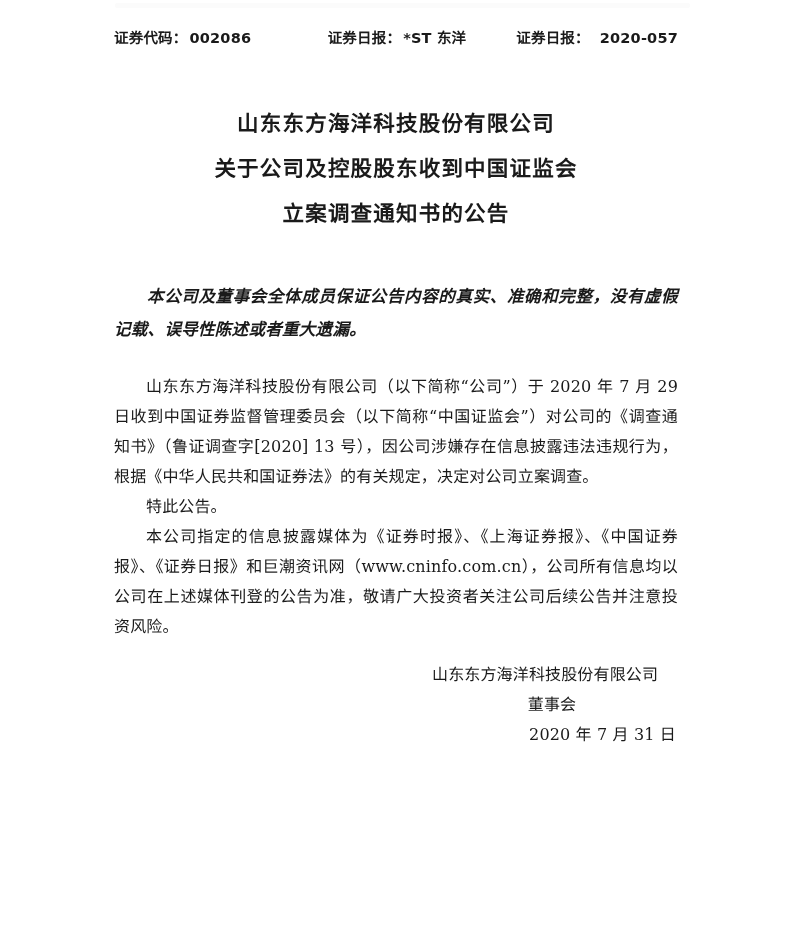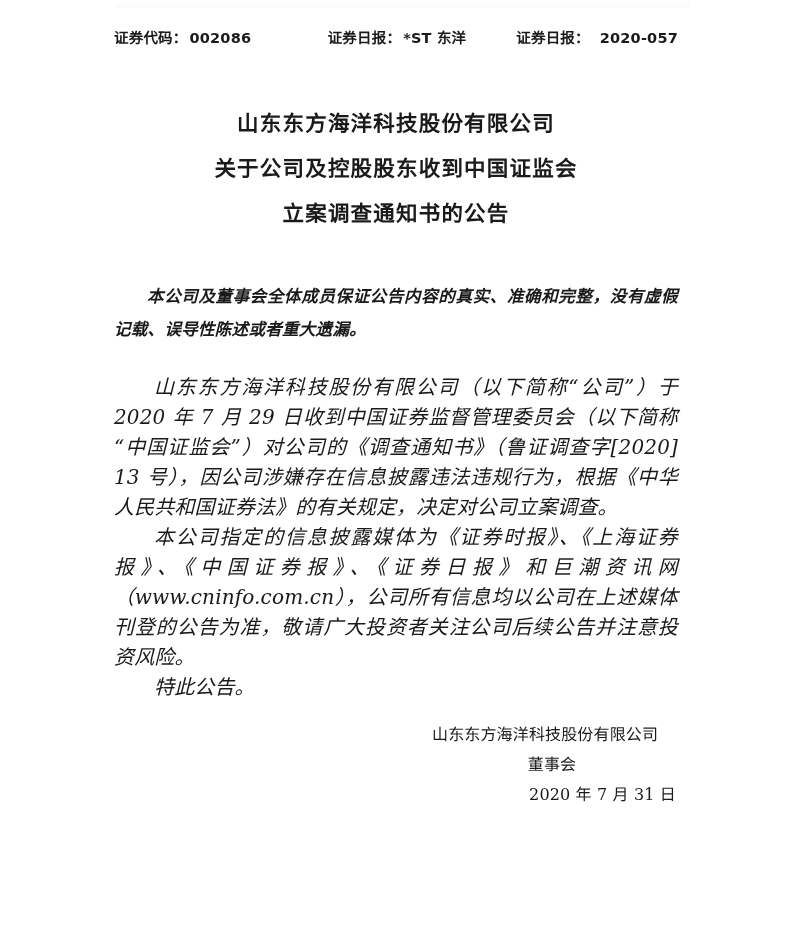--- a/index.html
+++ b/index.html
@@ -86,28 +86,27 @@
     text-indent: 2em;
     letter-spacing: 0.3px;
   }
 
   
   .body-block {
     margin-top: 26px;
   }
   .para {
     font-family: "DejaVu Serif", "Liberation Serif", serif;
-    font-size: 20px;
+    font-size: 16px;
     line-height: 30px;
     text-align: justify;
     text-align-last: left;
     text-indent: 2em;
     letter-spacing: 0.15px;
     margin: 0;
-    font-style: italic;
   }
 
   
   .signature {
     margin-top: 18px;
     width: 246px;
     margin-left: auto;
     margin-right: 0;
     text-align: center;
   }
@@ -140,22 +139,22 @@
     <div class="title-block">
       <div class="title-line">山东东方海洋科技股份有限公司</div>
       <div class="title-line">关于公司及控股股东收到中国证监会</div>
       <div class="title-line">立案调查通知书的公告</div>
     </div>
 
     <div class="disclaimer">本公司及董事会全体成员保证公告内容的真实、准确和完整，没有虚假记载、误导性陈述或者重大遗漏。</div>
 
     <div class="body-block">
       <p class="para">山东东方海洋科技股份有限公司（以下简称“公司”）于 2020 年 7 月 29 日收到中国证券监督管理委员会（以下简称“中国证监会”）对公司的《调查通知书》（鲁证调查字[2020] 13 号），因公司涉嫌存在信息披露违法违规行为，根据《中华人民共和国证券法》的有关规定，决定对公司立案调查。</p>
+      <p class="para">特此公告。</p>
       <p class="para">本公司指定的信息披露媒体为《证券时报》、《上海证券报》、《中国证券报》、《证券日报》和巨潮资讯网（www.cninfo.com.cn），公司所有信息均以公司在上述媒体刊登的公告为准，敬请广大投资者关注公司后续公告并注意投资风险。</p>
-      <p class="para">特此公告。</p>
     </div>
 
     <div class="signature">
       <div class="sig-line sig-company">山东东方海洋科技股份有限公司</div>
       <div class="sig-line sig-board">董事会</div>
       <div class="sig-line sig-date">2020 年 7 月 31 日</div>
     </div>
 
   </div>
 </div>

